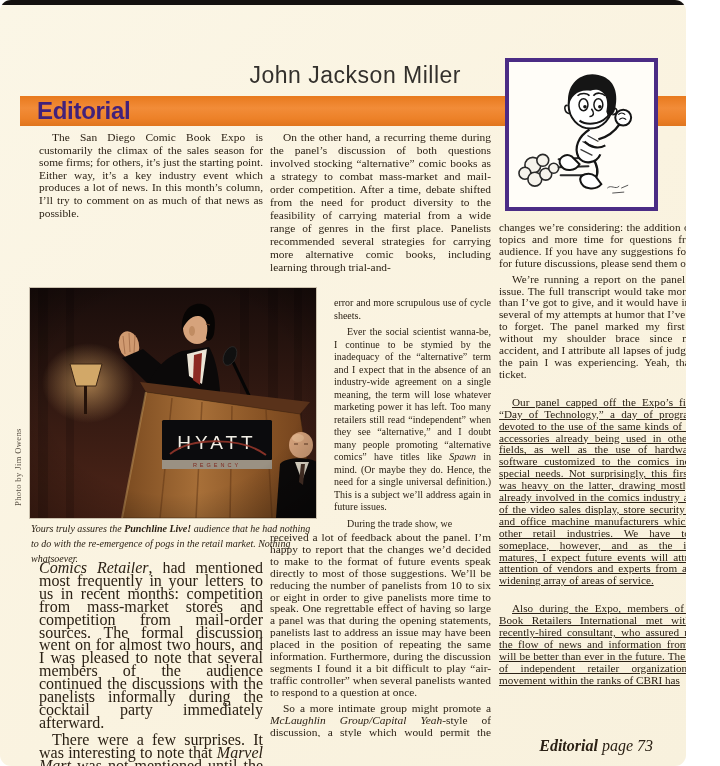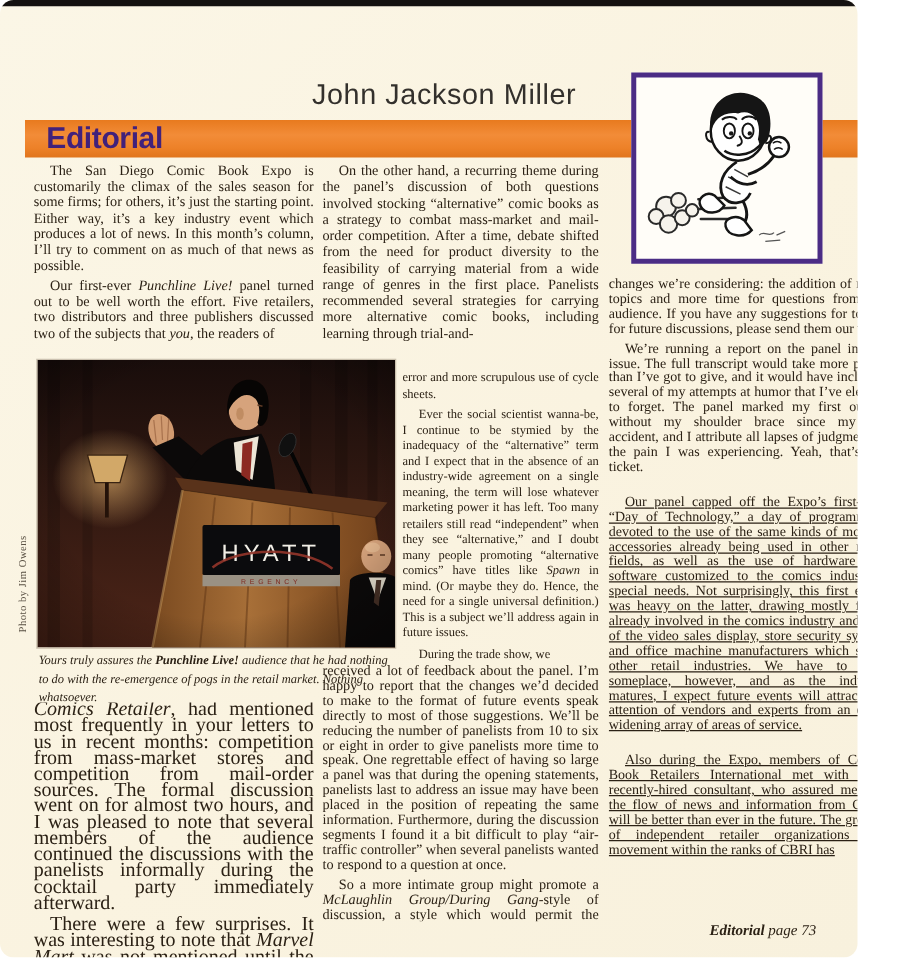--- a/index.html
+++ b/index.html
@@ -19,21 +19,21 @@
     background:linear-gradient(180deg,#e87a1e 0%,#f28c38 40%,#ed8128 75%,#e0751d 100%);
   }
   .banner-title{
     font-family:"Liberation Sans", sans-serif; font-weight:bold; font-size:24px;
     color:#41217b; line-height:29px; padding-left:17px; letter-spacing:-0.3px;
   }
   .cartoon-frame{
     position:absolute; left:505px; top:58px; width:137px; height:137px;
     background:#fffdf8; border:4px solid #4b2c85; padding:4px; z-index:5;
   }
-  .colblock{position:absolute; overflow:hidden; text-align:justify;}
+  .colblock{position:absolute; overflow:hidden; text-align:justify;margin-left:12px;}
   .colblock p{margin:0; padding:0;}
   .colblock p + p{margin-top:4px;}
   p.ind{text-indent:13px;}
   p.sgap{margin-top:16px !important;text-decoration:underline;}
   .run-i{font-style:italic;}
   .run-b{font-weight:bold;}
   #col1top {left:27px;  top:131px; width:224px; height:156px; font-size:11.4px; line-height:12.6px;}
   #col1bot {left:27px;  top:562px; width:224px; height:208px; font-size:16px; line-height:12.9px;}
   #col2top {left:258px; top:131px; width:221px; height:166px; font-size:11.4px; line-height:13px;}
   #col2mid {left:322px; top:297px; width:157px; height:261px; font-size:10px; line-height:12.5px;}
@@ -49,21 +49,21 @@
     transform:rotate(-90deg); transform-origin:0 0;
     font-size:8.5px; color:#5a5144; letter-spacing:.4px;
     font-family:"Liberation Serif", serif;
   }
   .caption{
     position:absolute; left:31px; top:521px; width:289px;
     font-style:italic; font-size:10px; line-height:15px; color:#2b2115;
     text-align:left;
   }
   .footer{
-    position:absolute; right:33px; top:737px; font-size:12px; color:#2b2115;
+    position:absolute; right:33px; top:737px; font-size:16px; color:#2b2115;
     font-style:italic; white-space:nowrap;
   }
   .footer .t{font-weight:bold; font-style:italic;}
 </style>
 </head>
 <body>
 
 <div id="page">
 
   <div class="scan-edge"></div>
@@ -116,21 +116,20 @@
       <path d="M65,30 C68,27 75,27 77,30 M81,30 C84,26 90,27 93,30" fill="none" stroke="#151515" stroke-width="1.6"></path>
       <path d="M79,43 C82,47 82,50 77,51" fill="none" stroke="#151515" stroke-width="1.5"></path>
       <path d="M67,55 C74,60 87,59 94,52 C96,51 97,48 95,47" fill="none" stroke="#151515" stroke-width="2"></path>
 
       <path d="M95,123 C99,119 103,125 107,121 M109,123 L116,120 M100,128 L112,127" stroke="#555" stroke-width="1" fill="none"></path>
     </svg>
   </div>
 
   <div id="col1top" class="colblock">
       <p class="ind"><span>The San Diego Comic Book Expo is customarily the climax of the sales season for some firms; for others, it’s just the starting point. Either way, it’s a key industry event which produces a lot of news. In this month’s column, I’ll try to comment on as much of that news as possible.</span></p>
-      <p class="ind"><span>Our first-ever </span><span class="run-i">Punchline Live!</span><span> panel turned out to be well worth the effort. Five retailers, two distributors and three publishers discussed two of the subjects that </span><span class="run-i">you</span><span>, the readers of</span></p>
     </div>
 
   <div class="photo">
     <svg width="286" height="230" viewBox="0 0 286 230">
       <defs>
         <linearGradient id="bgGrad" x1="0" y1="0" x2="0" y2="1">
           <stop offset="0" stop-color="#190d0b"></stop>
             <stop offset="0.45" stop-color="#301811"></stop>
             <stop offset="1" stop-color="#4e2518"></stop>
         </linearGradient>
@@ -210,21 +209,21 @@
   <div id="col2top" class="colblock">
       <p class="ind"><span>On the other hand, a recurring theme during the panel’s discussion of both questions involved stocking “alternative” comic books as a strategy to combat mass-market and mail-order competition. After a time, debate shifted from the need for product diversity to the feasibility of carrying material from a wide range of genres in the first place. Panelists recommended several strategies for carrying more alternative comic books, including learning through trial-and-</span></p>
     </div>
   <div id="col2mid" class="colblock">
       <p><span>error and more scrupulous use of cycle sheets.</span></p>
       <p class="ind"><span>Ever the social scientist wanna-be, I continue to be stymied by the inadequacy of the “alternative” term and I expect that in the absence of an industry-wide agreement on a single meaning, the term will lose whatever marketing power it has left. Too many retailers still read “independent” when they see “alternative,” and I doubt many people promoting “alternative comics” have titles like </span><span class="run-i">Spawn</span><span> in mind. (Or maybe they do. Hence, the need for a single universal definition.) This is a subject we’ll address again in future issues.</span></p>
       <p class="ind"><span>During the trade show, we</span></p>
     </div>
   <div id="col2bot" class="colblock">
       <p><span>received a lot of feedback about the panel. I’m happy to report that the changes we’d decided to make to the format of future events speak directly to most of those suggestions. We’ll be reducing the number of panelists from 10 to six or eight in order to give panelists more time to speak. One regrettable effect of having so large a panel was that during the opening statements, panelists last to address an issue may have been placed in the position of repeating the same information. Furthermore, during the discussion segments I found it a bit difficult to play “air-traffic controller” when several panelists wanted to respond to a question at once.</span></p>
-      <p class="ind"><span>So a more intimate group might promote a </span><span class="run-i">McLaughlin Group/During Gang</span><span>-style of discussion, a style which would permit the market</span></p>
+      <p class="ind"><span>So a more intimate group might promote a </span><span class="run-i">McLaughlin Group/Capital Yeah</span><span>-style of discussion, a style which would permit the market</span></p>
     </div>
   <div id="col3" class="colblock">
       <p><span>changes we’re considering: the addition of more topics and more time for questions from the audience. If you have any suggestions for topics for future discussions, please send them our way.</span></p>
       <p class="ind"><span>We’re running a report on the panel in this issue. The full transcript would take more pages than I’ve got to give, and it would have included several of my attempts at humor that I’ve elected to forget. The panel marked my first outing without my shoulder brace since my car accident, and I attribute all lapses of judgment to the pain I was experiencing. Yeah, that’s the ticket.</span></p>
       <p class="ind sgap"><span>Our panel capped off the Expo’s first-ever “Day of Technology,” a day of programming devoted to the use of the same kinds of modern accessories already being used in other retail fields, as well as the use of hardware and software customized to the comics industry’s special needs. Not surprisingly, this first event was heavy on the latter, drawing mostly firms already involved in the comics industry and few of the video sales display, store security system and office machine manufacturers which serve other retail industries. We have to start someplace, however, and as the industry matures, I expect future events will attract the attention of vendors and experts from an ever-widening array of areas of service.</span></p>
       <p class="ind sgap"><span>Also during the Expo, members of Comic Book Retailers International met with their recently-hired consultant, who assured me that the flow of news and information from CBRI will be better than ever in the future. The growth of independent retailer organizations and movement within the ranks of CBRI has</span></p>
     </div>
 
   <div class="footer">
     <span class="t">Editorial</span>

